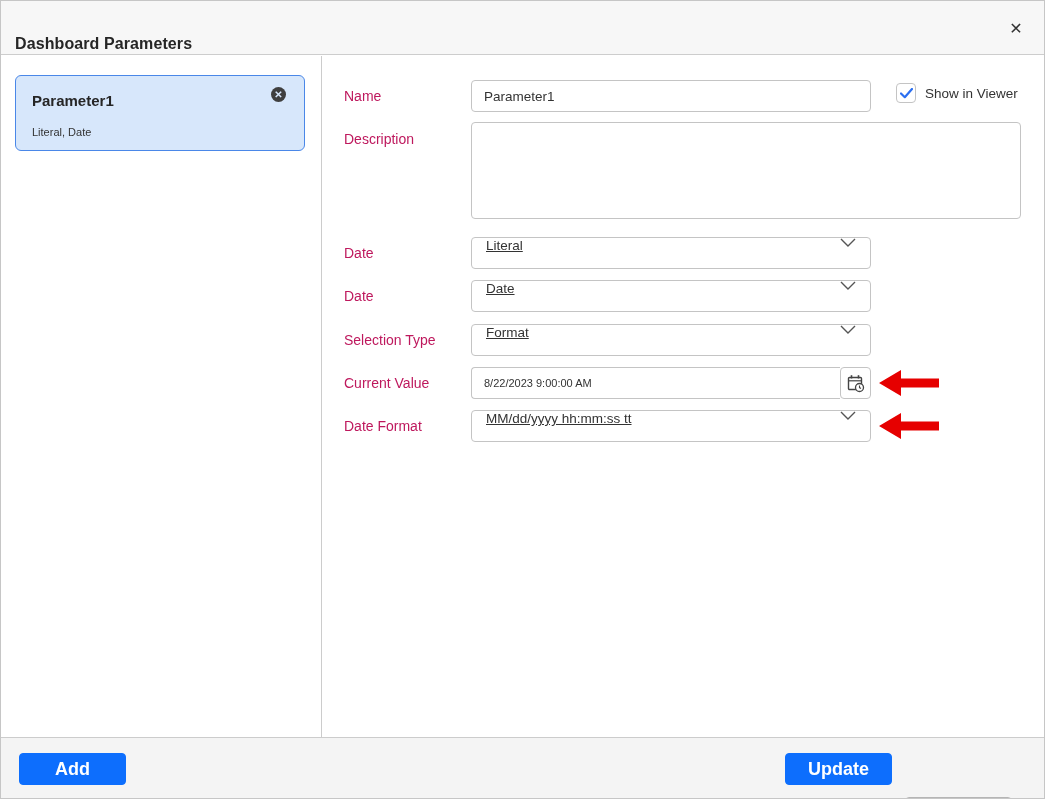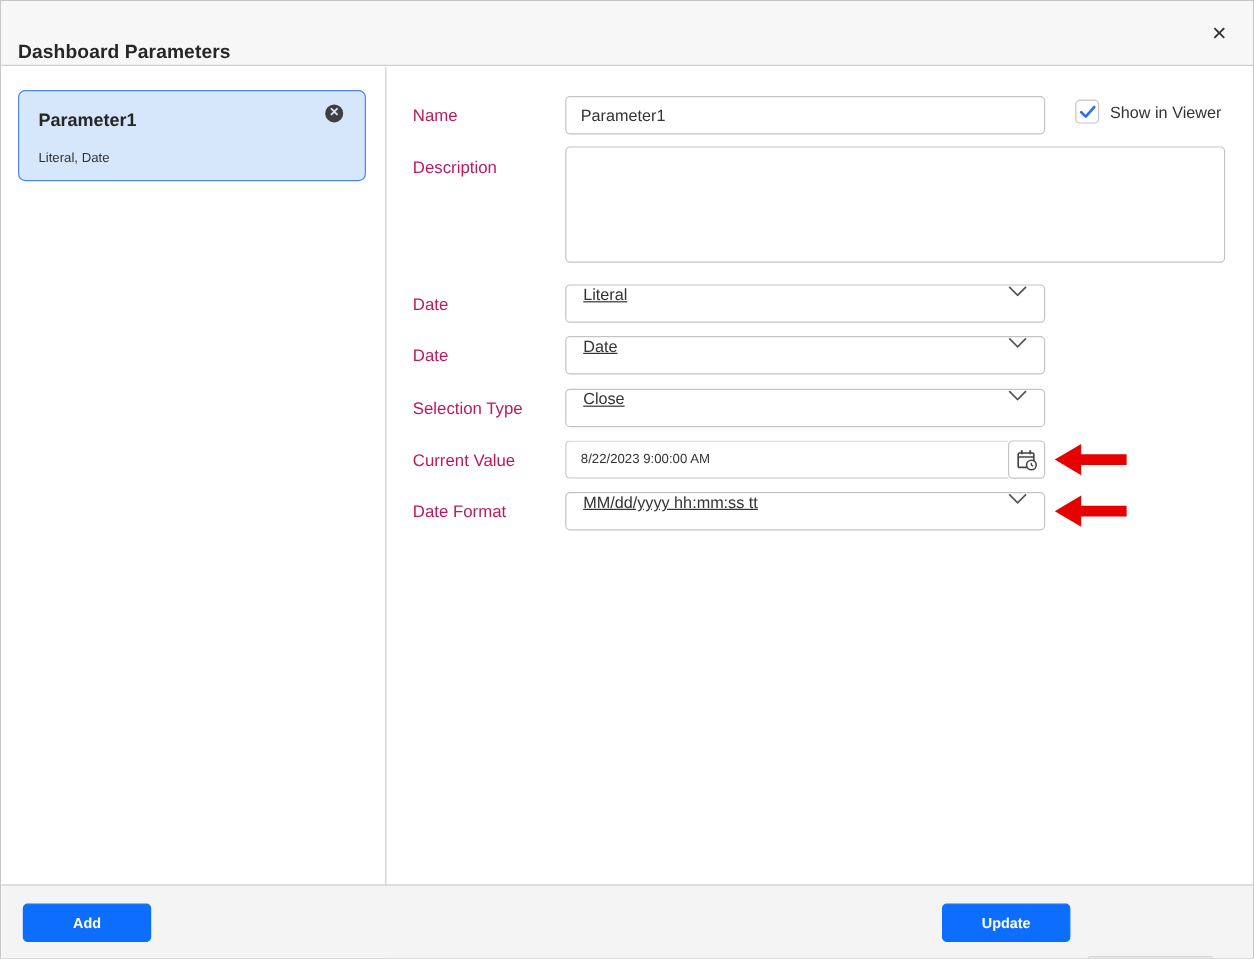--- a/index.html
+++ b/index.html
@@ -195,21 +195,21 @@
     height: 61px;
     background: #f4f4f4;
     border-top: 1px solid #cccccc;
   }
   .btn {
     position: absolute;
     top: 15px;
     width: 107px; height: 32px;
     border-radius: 4px;
     font-family: "Liberation Sans", sans-serif;
-    font-size: 12px;
+    font-size: 18px;
     font-weight: bold;
     cursor: pointer;
     text-align: center;
   }
   .btn-primary {
     background: #0d6efd;
     border: 1px solid #0d6efd;
     color: #ffffff;
   }
   .btn-secondary {
@@ -269,21 +269,21 @@
     <div class="form-label" style="top:231px;">Date</div>
     <div class="dropdown" style="top:224px;">
       <span>Date</span>
       <svg class="chevron" width="16" height="9" viewBox="0 0 16 9">
         <polyline points="1,1 8,8 15,1" fill="none" stroke="#555" stroke-width="1.4"></polyline>
       </svg>
     </div>
 
     <div class="form-label" style="top:275px;">Selection Type</div>
     <div class="dropdown" style="top:268px;">
-      <span>Close</span>
+      <span>Format</span>
       <svg class="chevron" width="16" height="9" viewBox="0 0 16 9">
         <polyline points="1,1 8,8 15,1" fill="none" stroke="#555" stroke-width="1.4"></polyline>
       </svg>
     </div>
 
     <div class="form-label" style="top:318px;">Current Value</div>
     <div class="datetime-group" style="top:311px;">
       <input class="dt-input" type="text" value="8/22/2023 9:00:00 AM" style="">
       <div class="dt-btn">
         <svg width="18" height="19" viewBox="0 0 18 19">

